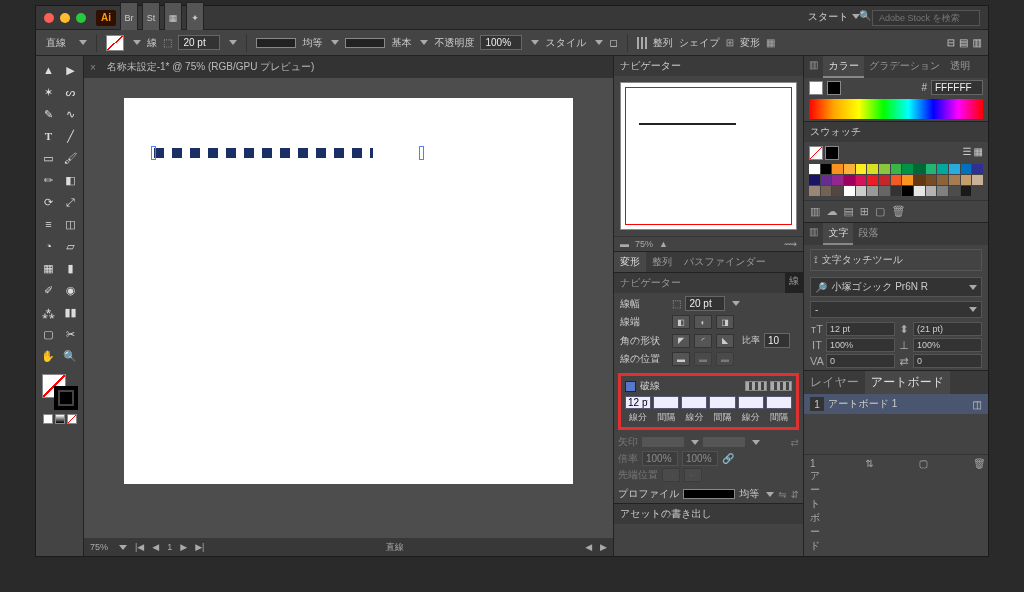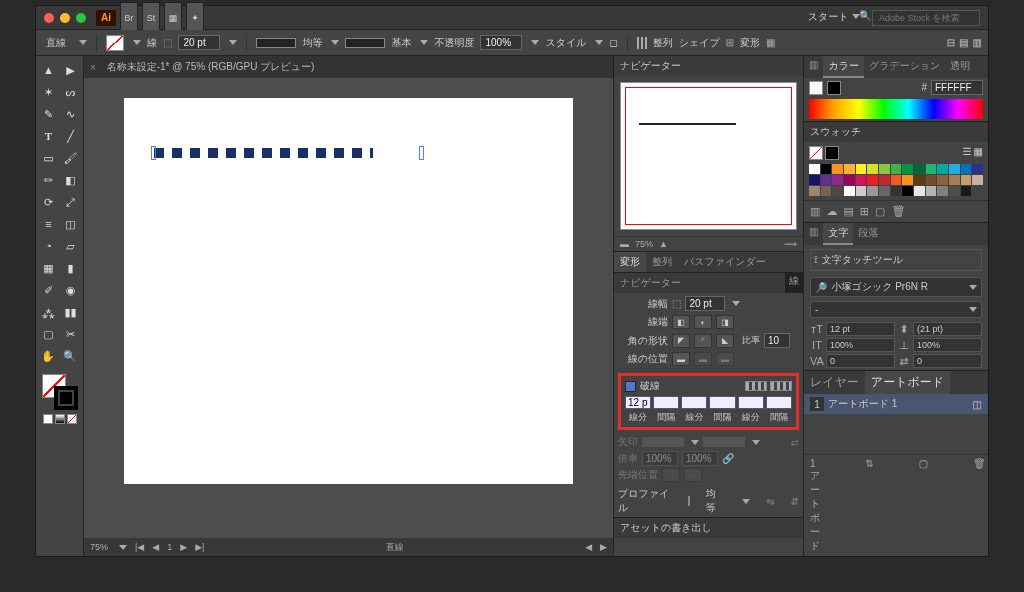--- a/index.html
+++ b/index.html
@@ -53,36 +53,36 @@
 .nav-box::after{content:"";position:absolute;inset:4px;border:1px solid red}
 .nav-line{position:absolute;left:18px;right:60px;top:40px;height:2px;background:#222}
 .nav-zoom{padding:2px 6px;display:flex;align-items:center;gap:6px;color:#aaa;border-top:1px solid #333;font-size:9px}
 
 .tabs-row{display:flex;background:#3a3a3a;border-top:1px solid #222}
 .tabs-row span{padding:3px 6px;color:#999;font-size:10px}
 .tabs-row .act{background:#474747;color:#ddd}
 
 .prop-body{padding:3px 6px;display:flex;flex-direction:column;gap:4px}
 .prop-row{display:flex;align-items:center;gap:4px}
-.prop-row label{width:48px;text-align:right;color:#ccc;font-size:10px}
+.prop-row label{width:48px;color:#ccc;font-size:10px}
 .mini-input{background:#333;border:1px solid #666;color:#eee;padding:1px 3px;font-size:10px;width:40px}
 .chip{width:18px;height:14px;background:#555;border:1px solid #333;display:flex;align-items:center;justify-content:center;font-size:8px}
 
 .dash-block{margin:4px;border:3px solid #e03030;padding:3px 4px}
 .dash-head{display:flex;align-items:center;gap:4px;margin-bottom:3px}
 .dash-head .chk{width:11px;height:11px;background:#5577cc;border:1px solid #223}
 .dash-grid{display:grid;grid-template-columns:repeat(6,1fr);gap:2px}
 .dash-grid input{background:#eef;border:1px solid #557;color:#000;padding:0 2px;font-size:10px;width:100%}
 .dash-grid span{font-size:9px;color:#ccc;text-align:center}
 .dash-patterns{margin-left:auto;display:flex;gap:3px}
 .dash-patterns i{width:22px;height:10px;border:1px solid #888;background:repeating-linear-gradient(to right,#aaa 0 3px,transparent 3px 6px)}
 
 .disabled-row{display:flex;align-items:center;gap:4px;padding:1px 4px;color:#777}
 .disabled-row .sw{width:42px;height:10px;background:#555}
-.profile-row{display:flex;align-items:center;gap:16px;padding:2px 4px;font-size:10px;margin-top:2px}
+.profile-row{display:flex;align-items:center;gap:4px;padding:2px 4px;font-size:10px;margin-top:2px}
 .profile-line{flex:1;height:10px;background:linear-gradient(to right,#000,#000);border:1px solid #888}
 
 .rightcol{width:185px;background:#434343;border-left:1px solid #222;display:flex;flex-direction:column;font-size:10px;color:#ccc;overflow:hidden}
 
 .color-tabs{display:flex;background:#3a3a3a}
 .color-tabs span{padding:3px 5px;color:#999;font-size:10px}
 .color-tabs .act{background:#474747;color:#ddd;border-bottom:2px solid #888}
 .hex-row{display:flex;align-items:center;gap:4px;padding:2px 5px}
 .hex-row .fillsw{width:14px;height:14px;background:#fff;border:1px solid #888}
 .hex-row .strokesw{width:14px;height:14px;background:#000;border:1px solid #888}

